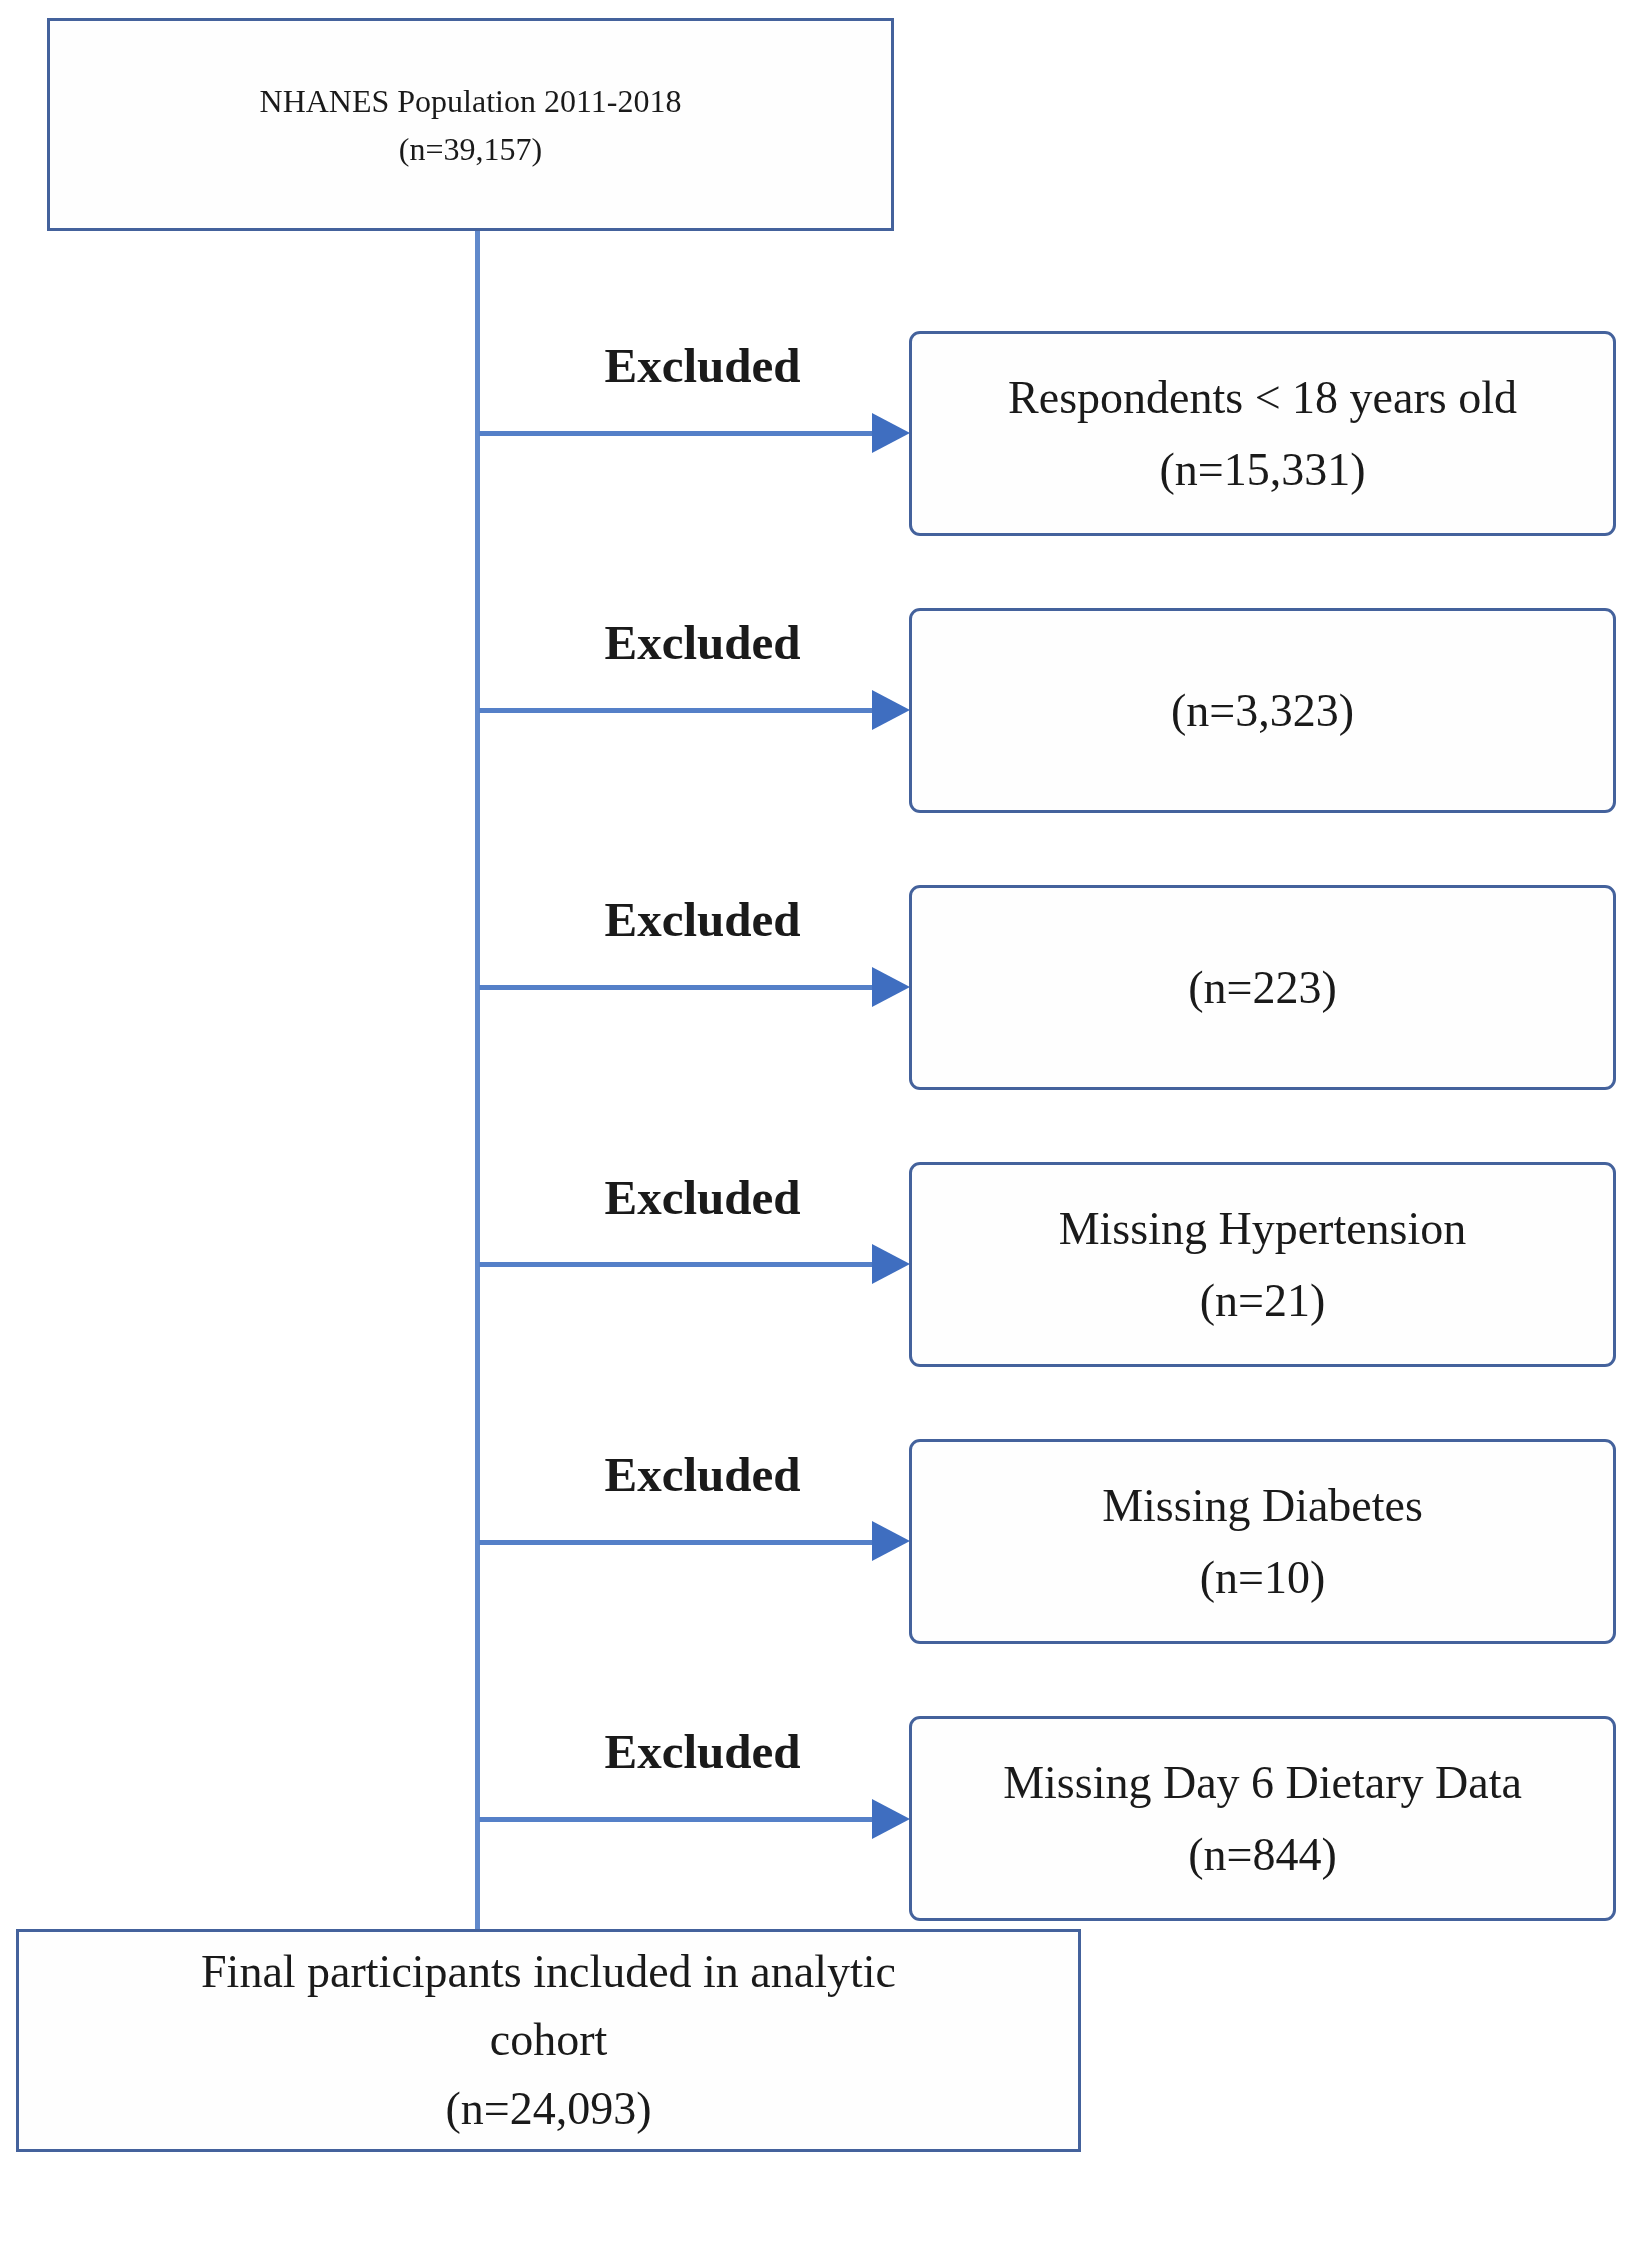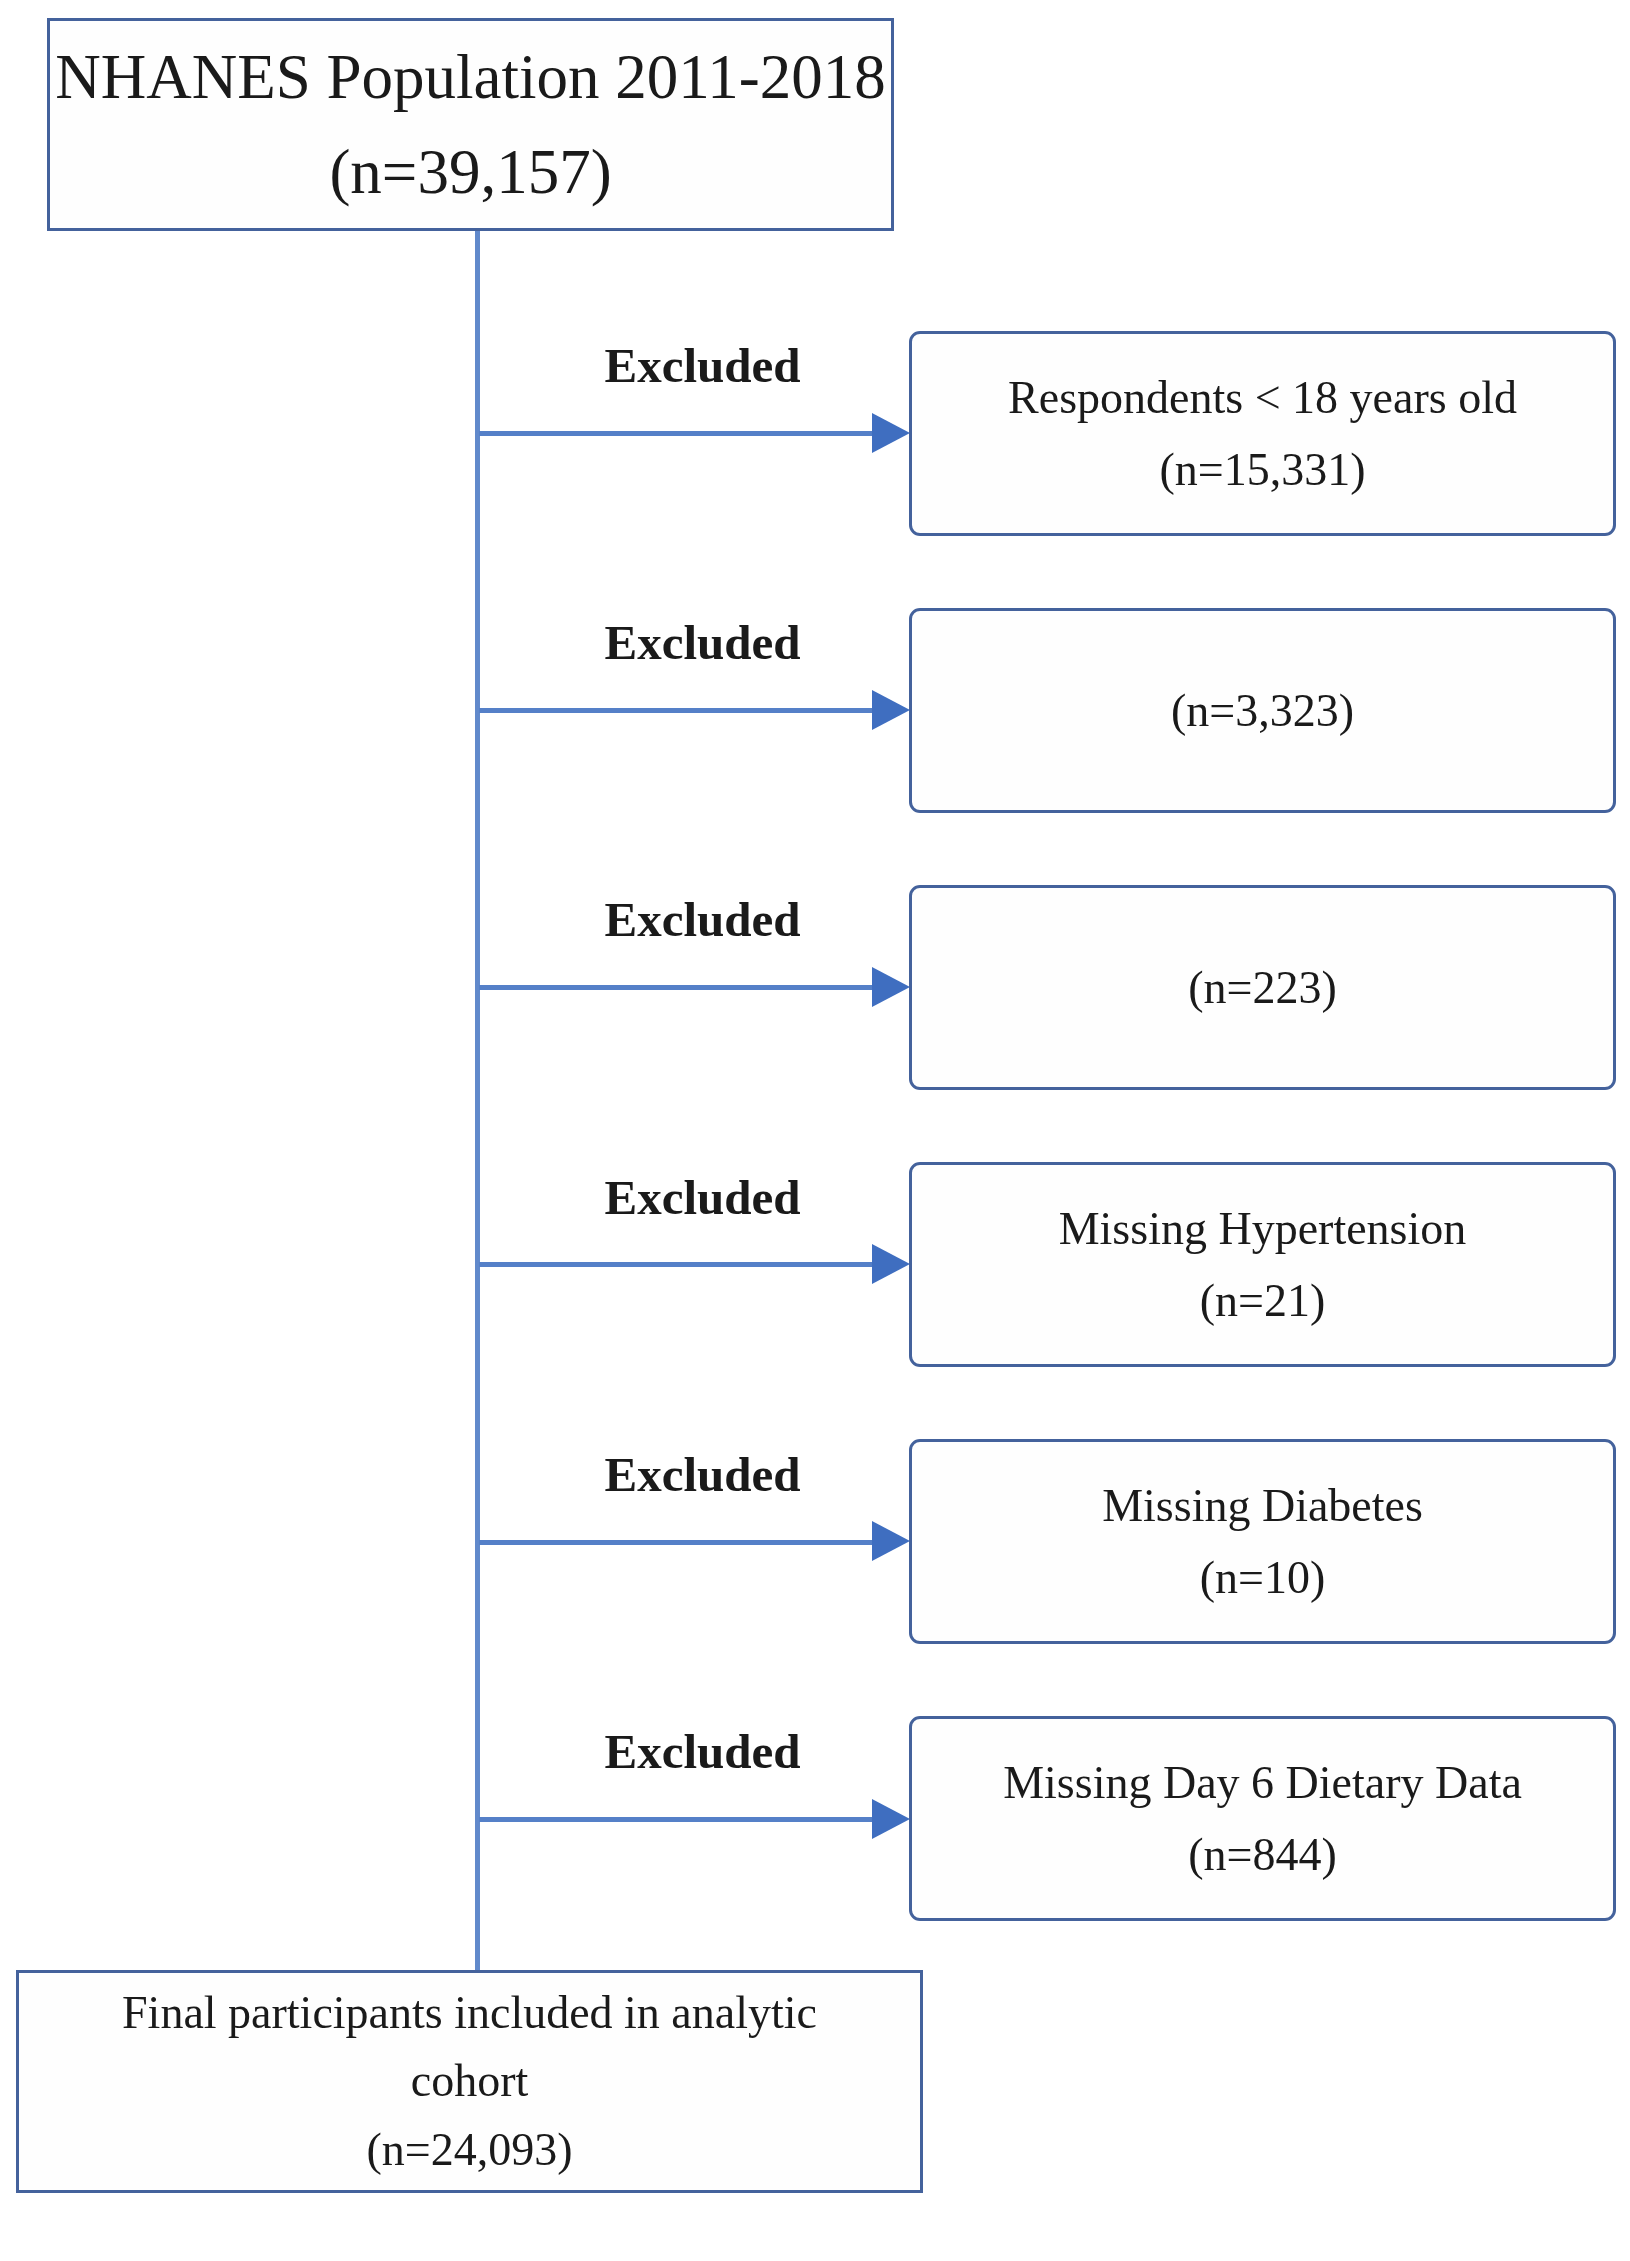--- a/index.html
+++ b/index.html
@@ -26,22 +26,22 @@
     justify-content: center;
     align-items: center;
     text-align: center;
   }
   .box .line {
     font-size: 46px;
     line-height: 1.55;
     white-space: nowrap;
   }
   .top-box    { left: 47px;  top: 18px;   width: 847px; height: 213px; }
-  .top-box .line { font-size: 63px; line-height: 1.5; }
-  .final-box  { left: 16px;  top: 1970px; width: 907px; height: 223px; }
+  .top-box .line { font-size: 32px; line-height: 1.5; }
+  .final-box  { left: 16px;  top: 1929px; width: 1065px; height: 223px; }
   .final-box .line { font-size: 46px; line-height: 1.48; }
   .r-box      { left: 909px; width: 707px; height: 205px; border-radius: 11px; }
 
   .vline {
     position: absolute;
     left: 475px; top: 231px;
     width: 4.7px; height: 1746px;
     background: #6189cb;
   }
   .down-arrowhead {

